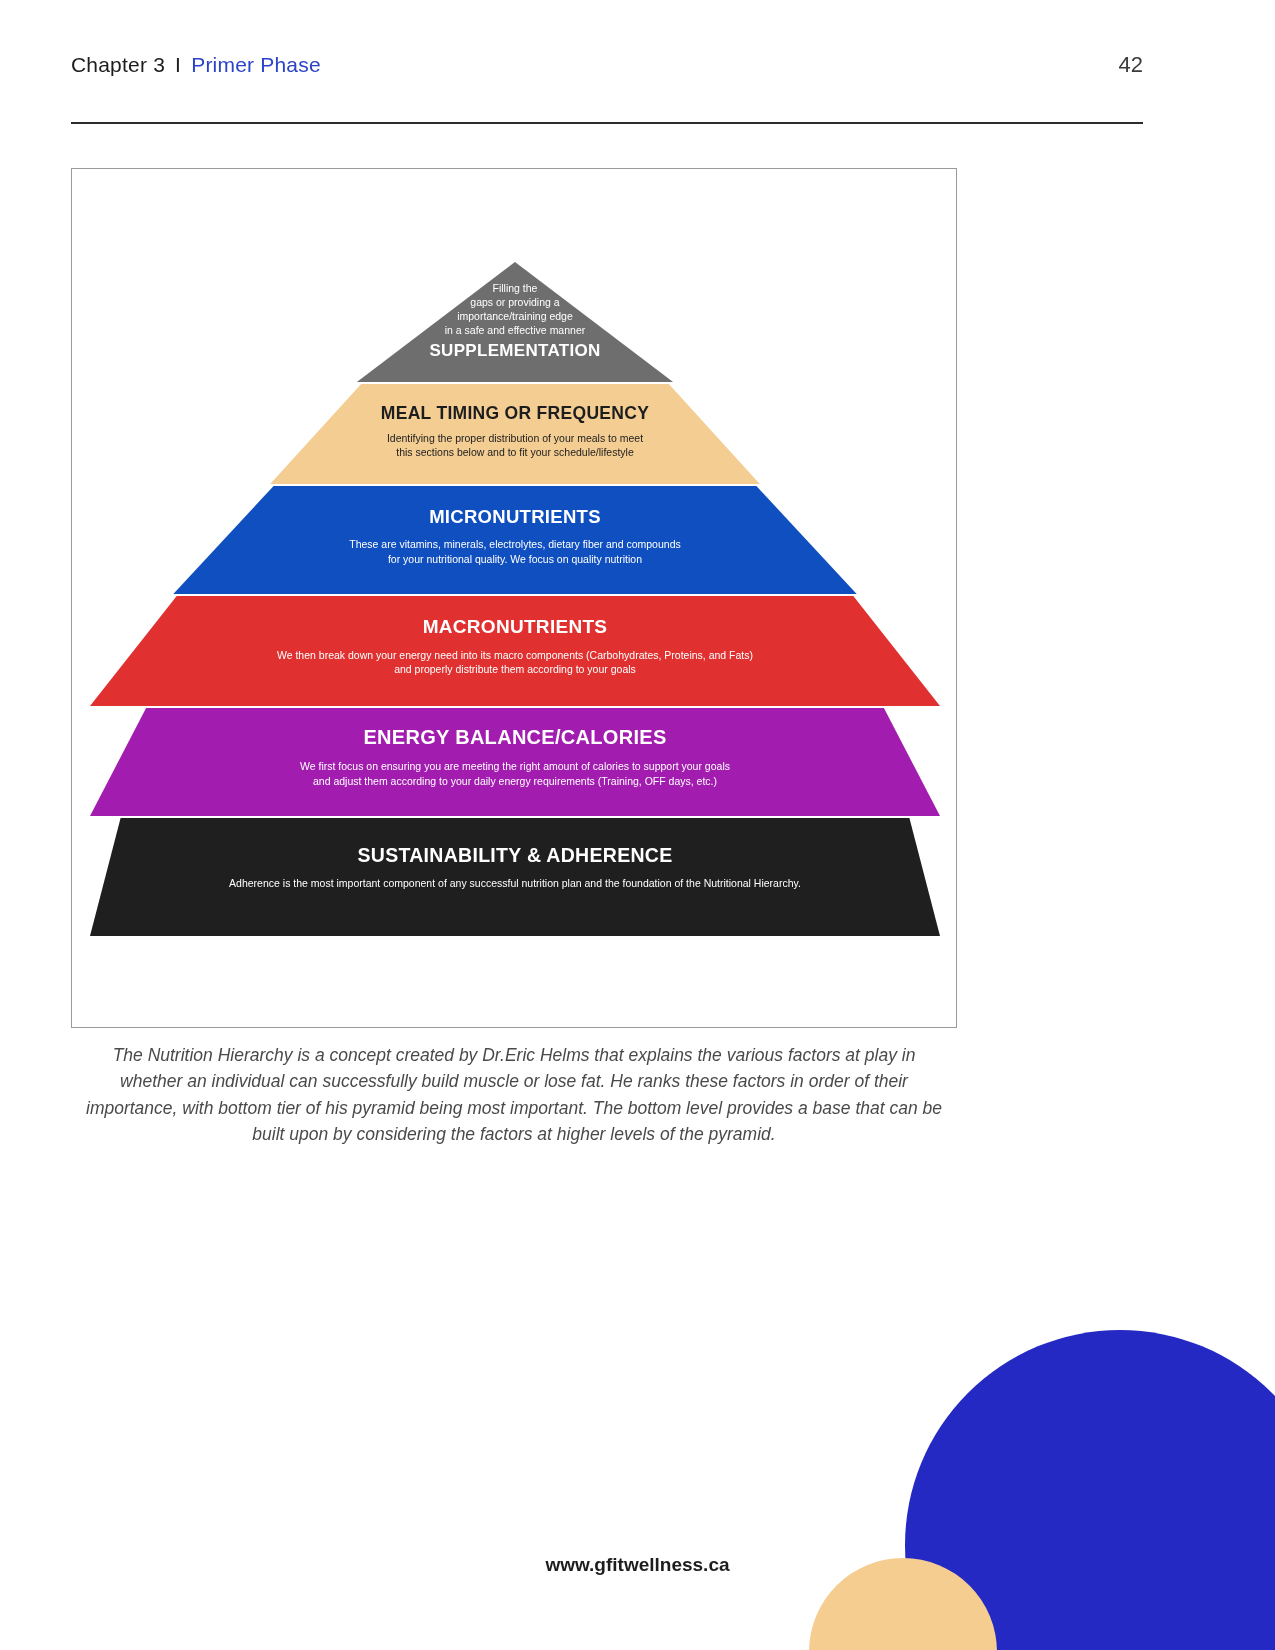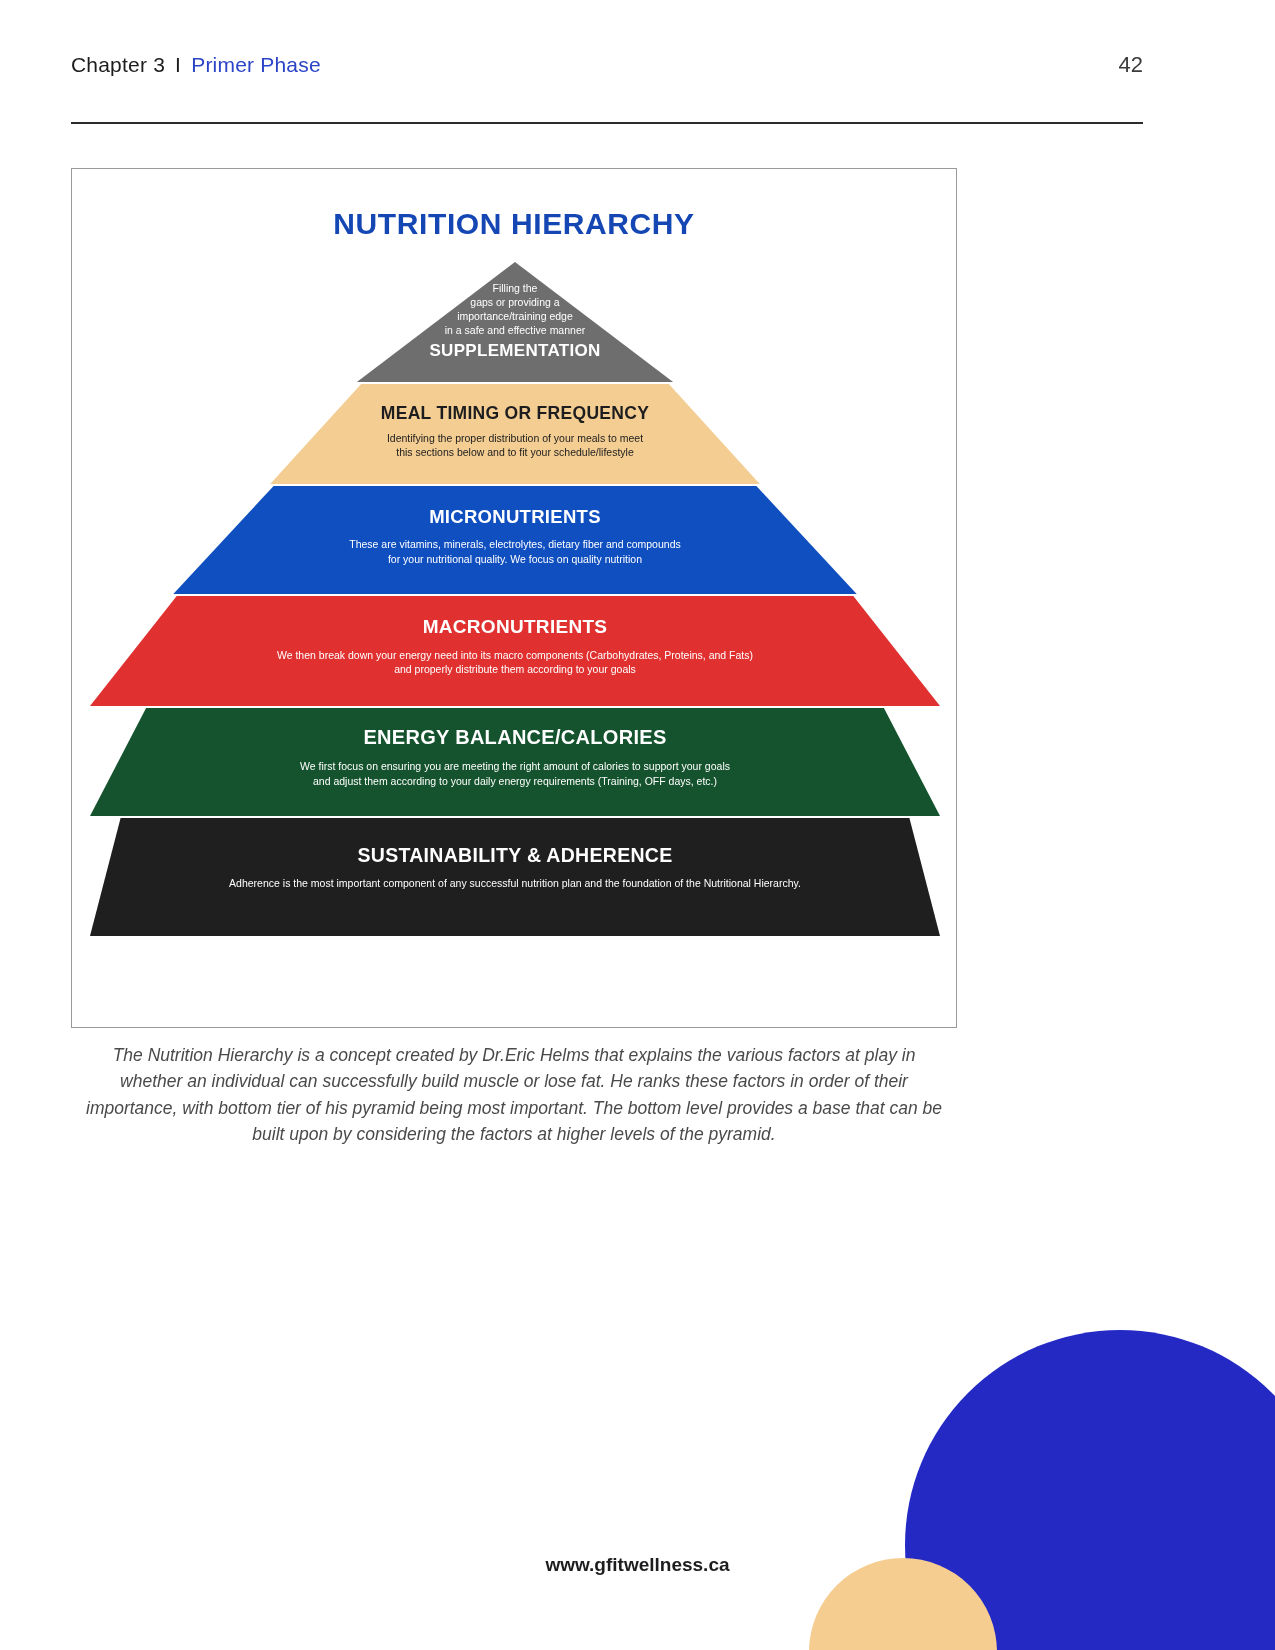--- a/index.html
+++ b/index.html
@@ -149,21 +149,21 @@
     clip-path: polygon(10.2% 0%, 89.8% 0%, 100% 100%, 0% 100%);
     justify-content: center;
     padding-bottom: 10px;
   }
   #tier-macronutrients .tier-title { font-size: 19px; margin-bottom: 10px; }
   #tier-macronutrients .tier-desc { font-size: 10.5px; }
 
   #tier-energy {
     top: 446px;
     height: 108px;
-    background: #14532d;
+    background: #a21caf;
     clip-path: polygon(6.6% 0%, 93.4% 0%, 100% 100%, 0% 100%);
     justify-content: center;
     padding-bottom: 10px;
   }
   #tier-energy .tier-title { font-size: 20px; margin-bottom: 10px; }
   #tier-energy .tier-desc { font-size: 10.5px; }
 
   #tier-sustainability {
     top: 556px;
     height: 118px;
@@ -228,21 +228,20 @@
   <div class="chapter-label">
     <span>Chapter 3</span>
     <span class="sep">I</span>
     <span class="phase">Primer Phase</span>
   </div>
   <div class="page-number">42</div>
 </div>
 <div class="header-rule"></div>
 
 <div class="figure-frame">
-  <div class="figure-title">NUTRITION HIERARCHY</div>
 
   <div class="pyramid">
 
     <div class="tier" id="tier-supplementation">
       <div class="tier-desc" style="white-space: pre-line;">Filling the
 gaps or providing a
 importance/training edge
 in a safe and effective manner</div>
       <div class="tier-title">SUPPLEMENTATION</div>
     </div>

